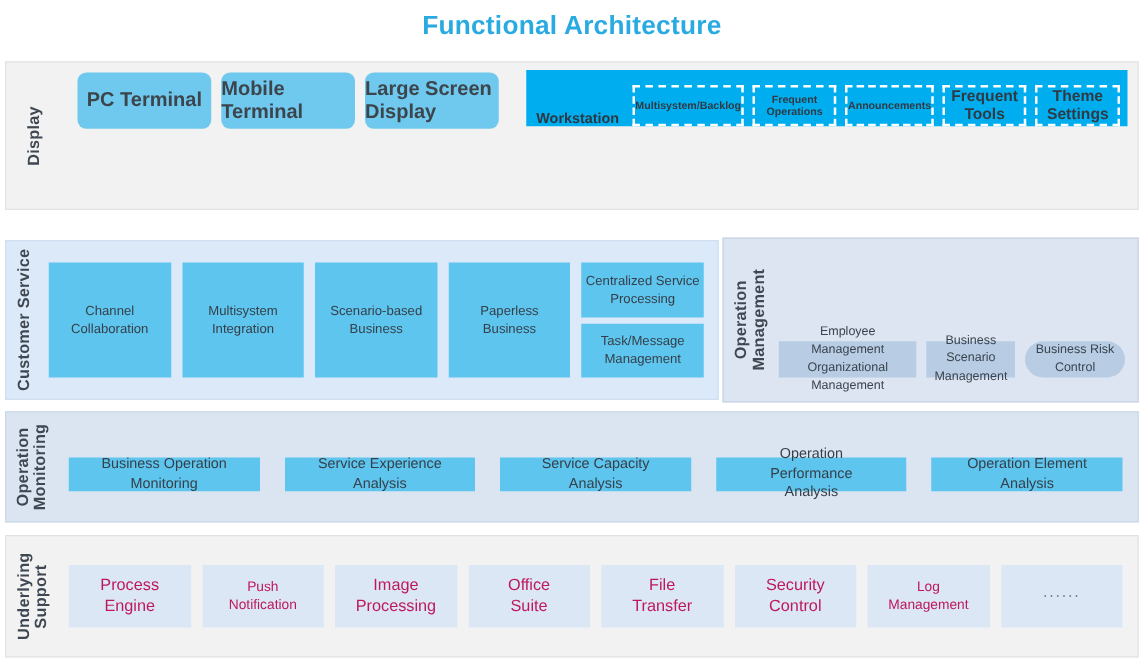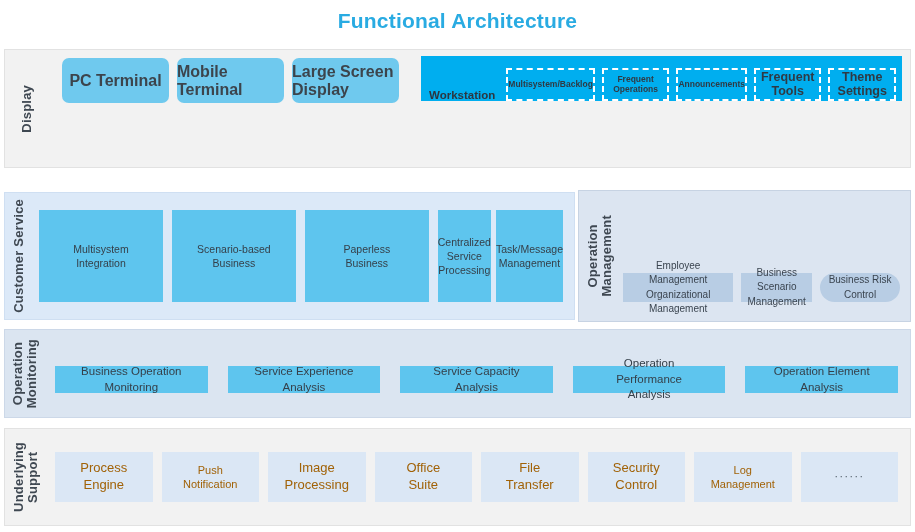--- a/index.html
+++ b/index.html
@@ -148,21 +148,21 @@
     justify-content: center;
     text-align: center;
     font-size: 10.5px;
     color: #35404a;
     line-height: 1.35;
     white-space: pre-line;
   }
   .cs-stack {
     flex: 1 1 0;
     display: flex;
-    flex-direction: row;
+    flex-direction: column;
     gap: 5px;
   }
   .cs-stack .cs-box { flex: 1 1 0; }
 
   
   #om-band {
     left: 578px; top: 190px; width: 333px; height: 132px;
     background: #dce5f1; border: 1px solid #c7d3e3;
   }
   #om-band .side-label { width: 42px; }
@@ -227,21 +227,21 @@
     box-sizing: border-box;
   }
   .sup-box {
     flex: 1 1 0;
     background: #dbe7f5;
     display: flex;
     align-items: center;
     justify-content: center;
     text-align: center;
     font-size: 13px;
-    color: #a16207;
+    color: #be185d;
     line-height: 1.3;
     white-space: pre-line;
   }
   .sup-box.small { font-size: 11px; }
   .sup-box.dots  { font-size: 12px; letter-spacing: 1px; color: #5a6672; }
 </style>
 </head>
 <body>
 
 <div id="page">
@@ -270,20 +270,22 @@
       </div>
 
     </div>
   </div>
 
   <div class="band blue" id="cs-band">
     <div class="side-label">
       <span>Customer Service</span>
     </div>
     <div class="cs-content">
+      <div class="cs-box">Channel
+Collaboration</div>
       <div class="cs-box">Multisystem
 Integration</div>
       <div class="cs-box">Scenario-based
 Business</div>
       <div class="cs-box">Paperless
 Business</div>
       <div class="cs-stack">
         <div class="cs-box">Centralized Service
 Processing</div>
         <div class="cs-box">Task/Message

